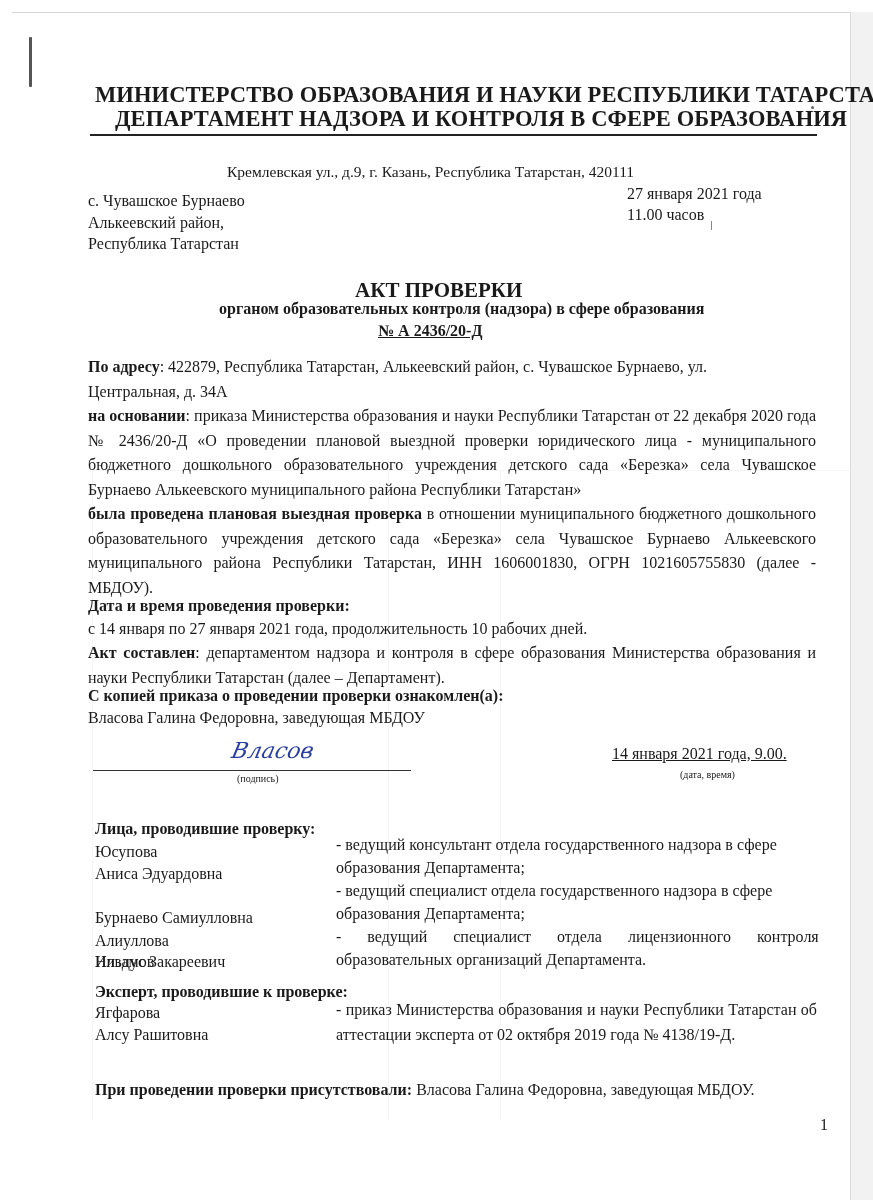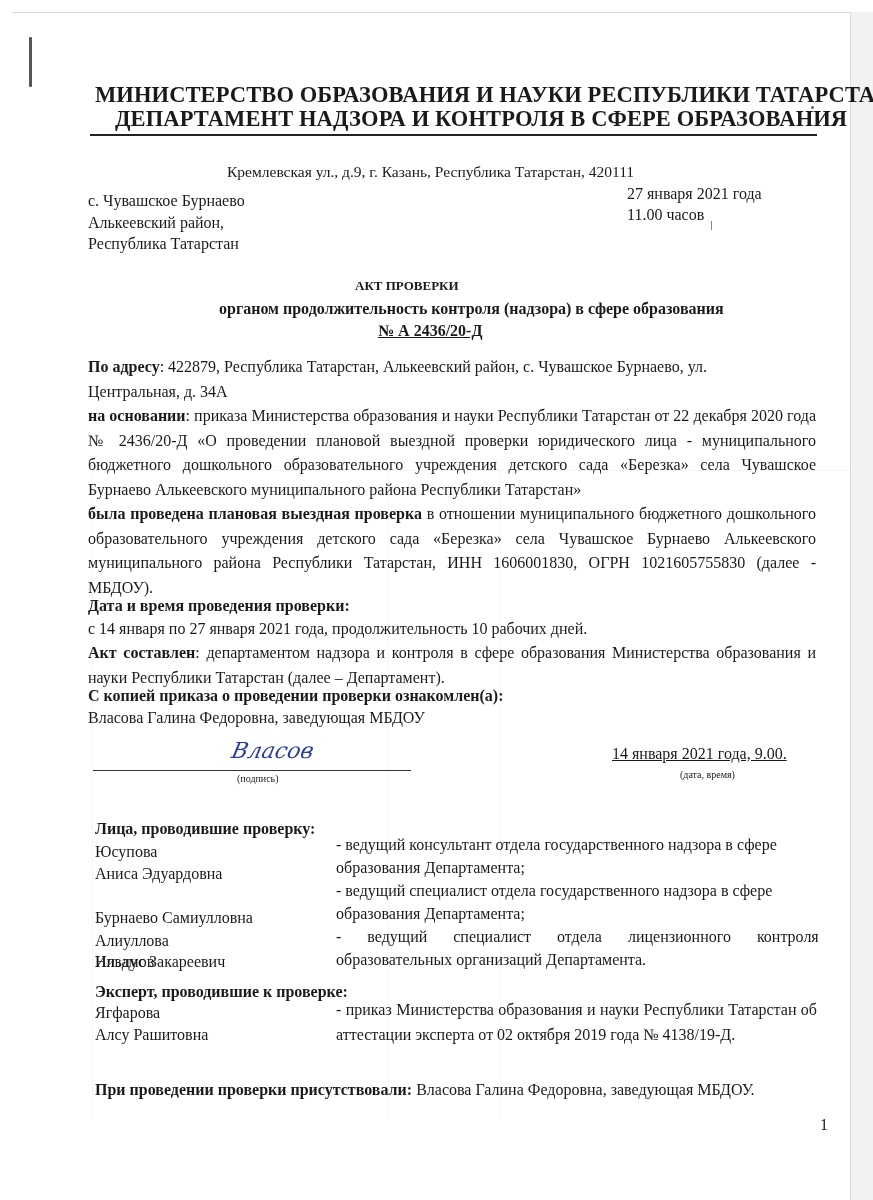--- a/index.html
+++ b/index.html
@@ -43,22 +43,22 @@
 <div class="abs h1" style="left:115px;top:106px;">ДЕПАРТАМЕНТ НАДЗОРА И КОНТРОЛЯ В СФЕРЕ ОБРАЗОВАНИЯ</div>
 <div class="rule"></div>
 <div class="abs addr" style="left:227px;top:143px;">Кремлевская ул., д.9, г. Казань, Республика Татарстан, 420111</div>
 
 <div class="abs t" style="left:88px;top:192px;">с. Чувашское Бурнаево</div>
 <div class="abs t" style="left:88px;top:214px;">Алькеевский район,</div>
 <div class="abs t" style="left:88px;top:235px;">Республика Татарстан</div>
 <div class="abs t" style="left:627px;top:185px;">27 января 2021 года</div>
 <div class="abs t" style="left:627px;top:206px;">11.00 часов</div>
 
-<div class="abs t b" style="left:355px;top:278px;font-size:13px;">АКТ ПРОВЕРКИ</div>
-<div class="abs t b" style="left:219px;top:300px;">органом продолжительность контроля (надзора) в сфере образования</div>
+<div class="abs t b" style="left:355px;top:278px;font-size:21px;">АКТ ПРОВЕРКИ</div>
+<div class="abs t b" style="left:219px;top:300px;">органом образовательных контроля (надзора) в сфере образования</div>
 <div class="abs t b u" style="left:378px;top:322px;">№ А 2436/20-Д</div>
 
 <div class="just" style="top:355px;">
   <span class="b">По адресу</span><span>: 422879, Республика Татарстан, Алькеевский район, с. Чувашское Бурнаево, ул.</span><br>
   <span>Центральная, д. 34А</span>
 </div>
 
 <div class="just" style="top:404px;">
   <span class="b">на основании</span><span>: приказа Министерства образования и науки Республики Татарстан от 22 декабря 2020 года № 2436/20-Д «О проведении плановой выездной проверки юридического лица - муниципального бюджетного дошкольного образовательного учреждения детского сада «Березка» села Чувашское Бурнаево Алькеевского муниципального района Республики Татарстан»</span>
 </div>

